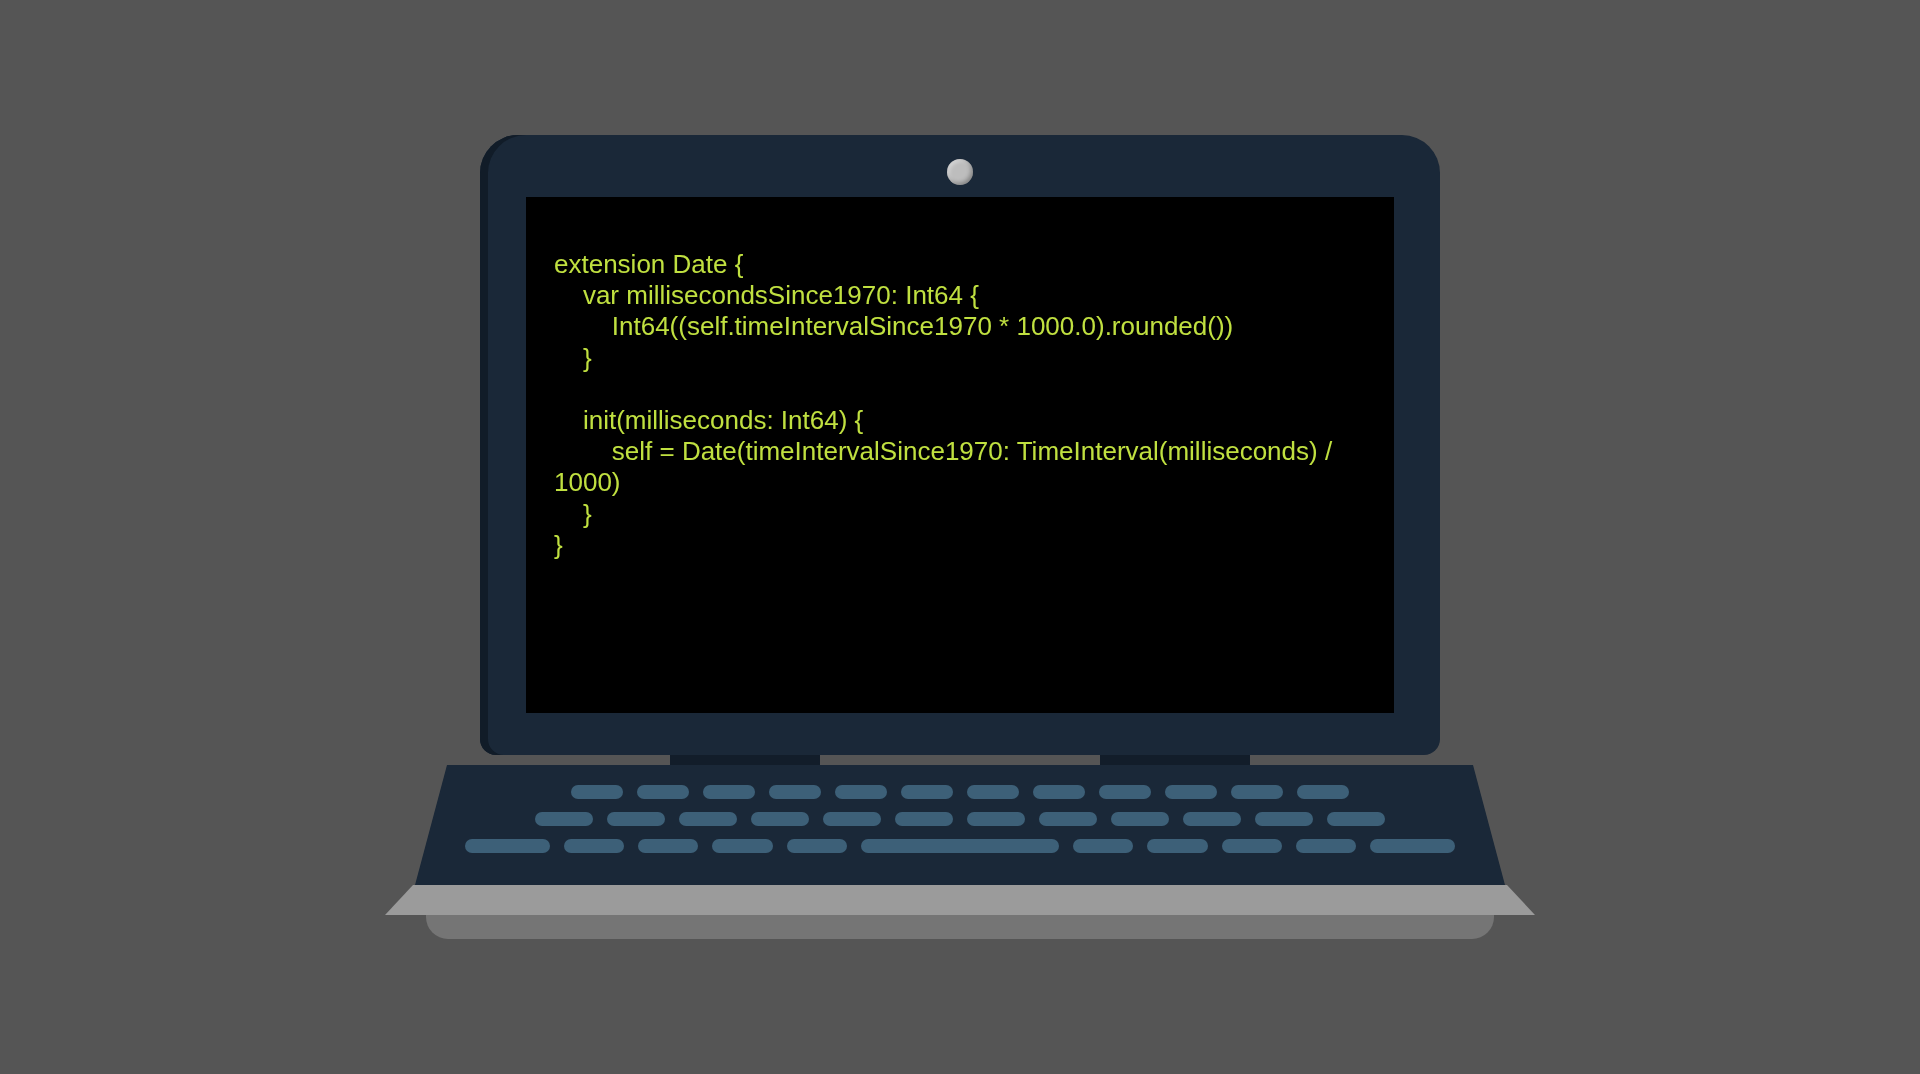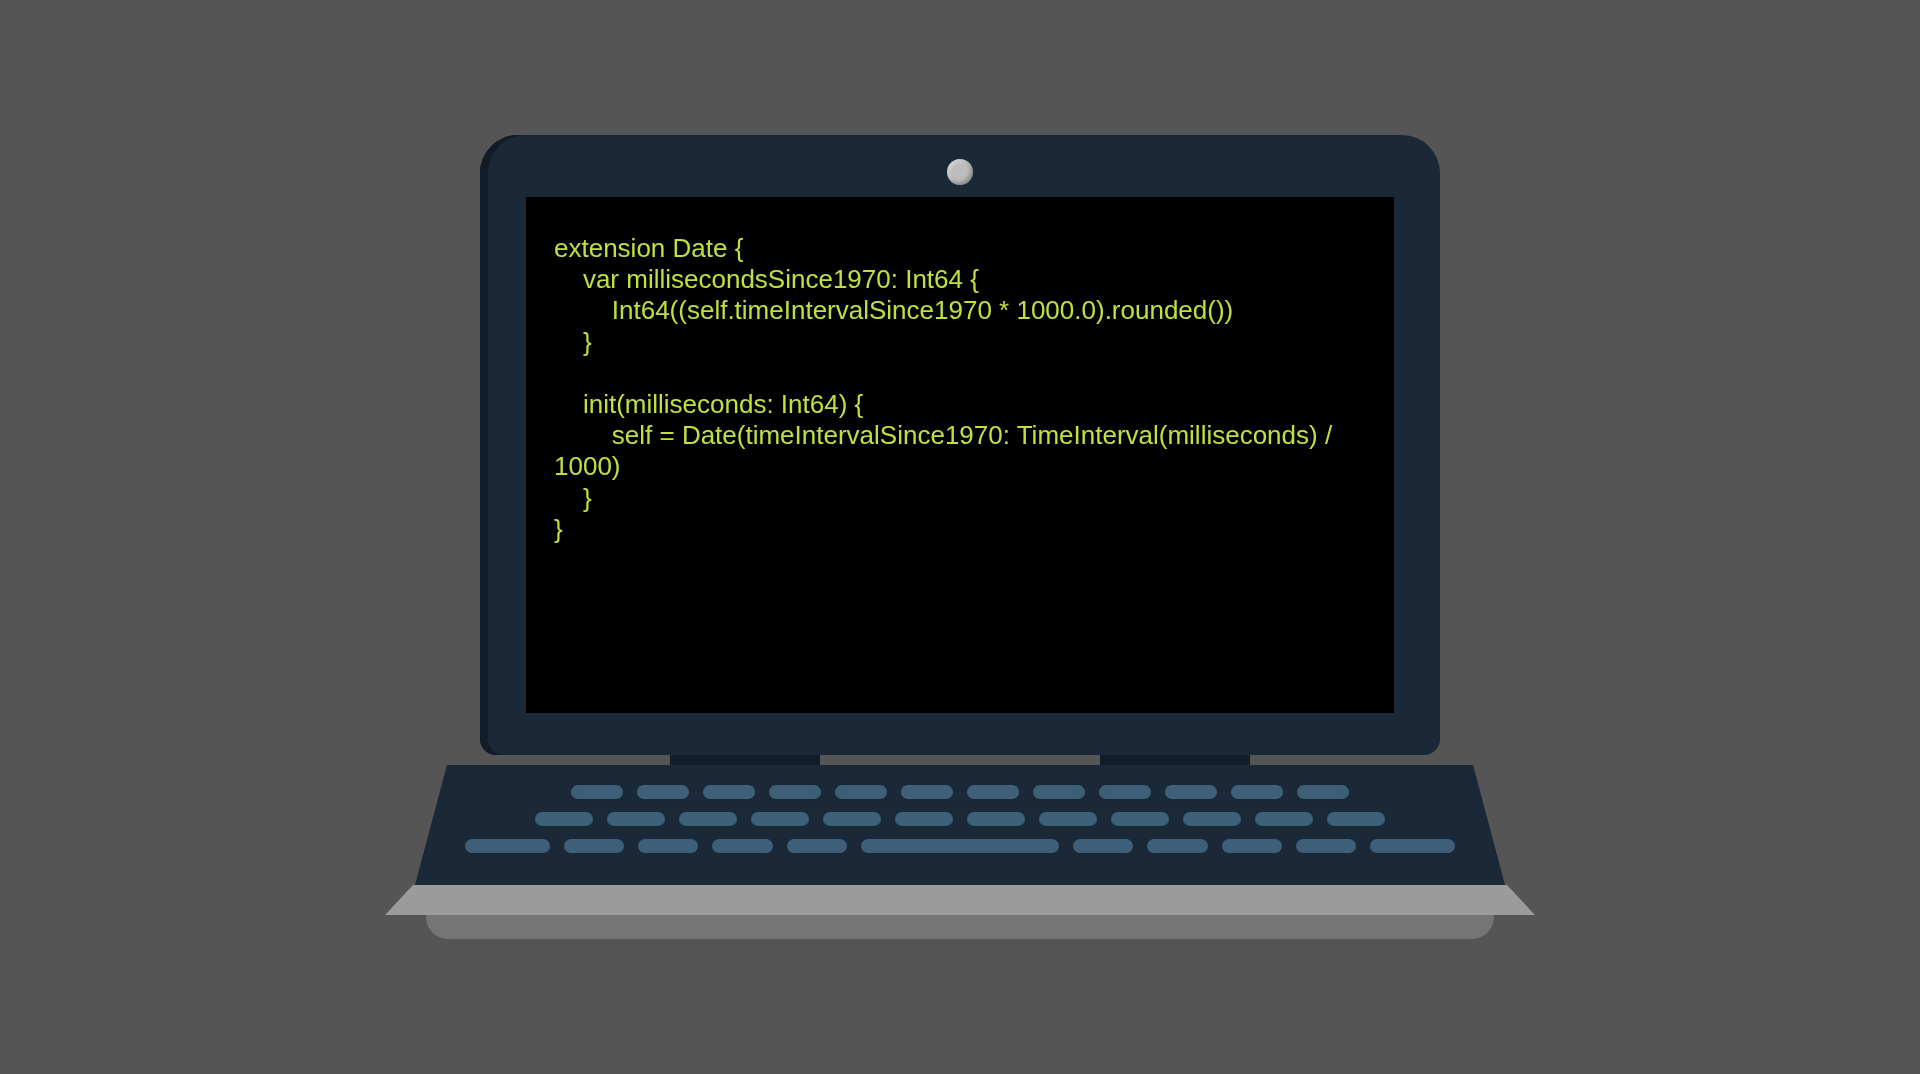--- a/index.html
+++ b/index.html
@@ -37,21 +37,21 @@
       border-radius: 50%;
       box-shadow: inset -2px -2px 4px rgba(0,0,0,0.3), inset 2px 2px 4px rgba(255,255,255,0.4);
     }
     .screen {
       position: absolute;
       top: 62px;
       left: 46px;
       right: 46px;
       bottom: 42px;
       background: #000000;
-      padding: 36px 28px;
+      padding: 52px 28px;
     }
     .code {
       color: #c0e040;
       font-family: -apple-system, "Segoe UI", Arial, sans-serif;
       font-size: 26px;
       line-height: 1.2;
       white-space: pre-wrap;
       font-weight: 400;
     }
     .hinges {

